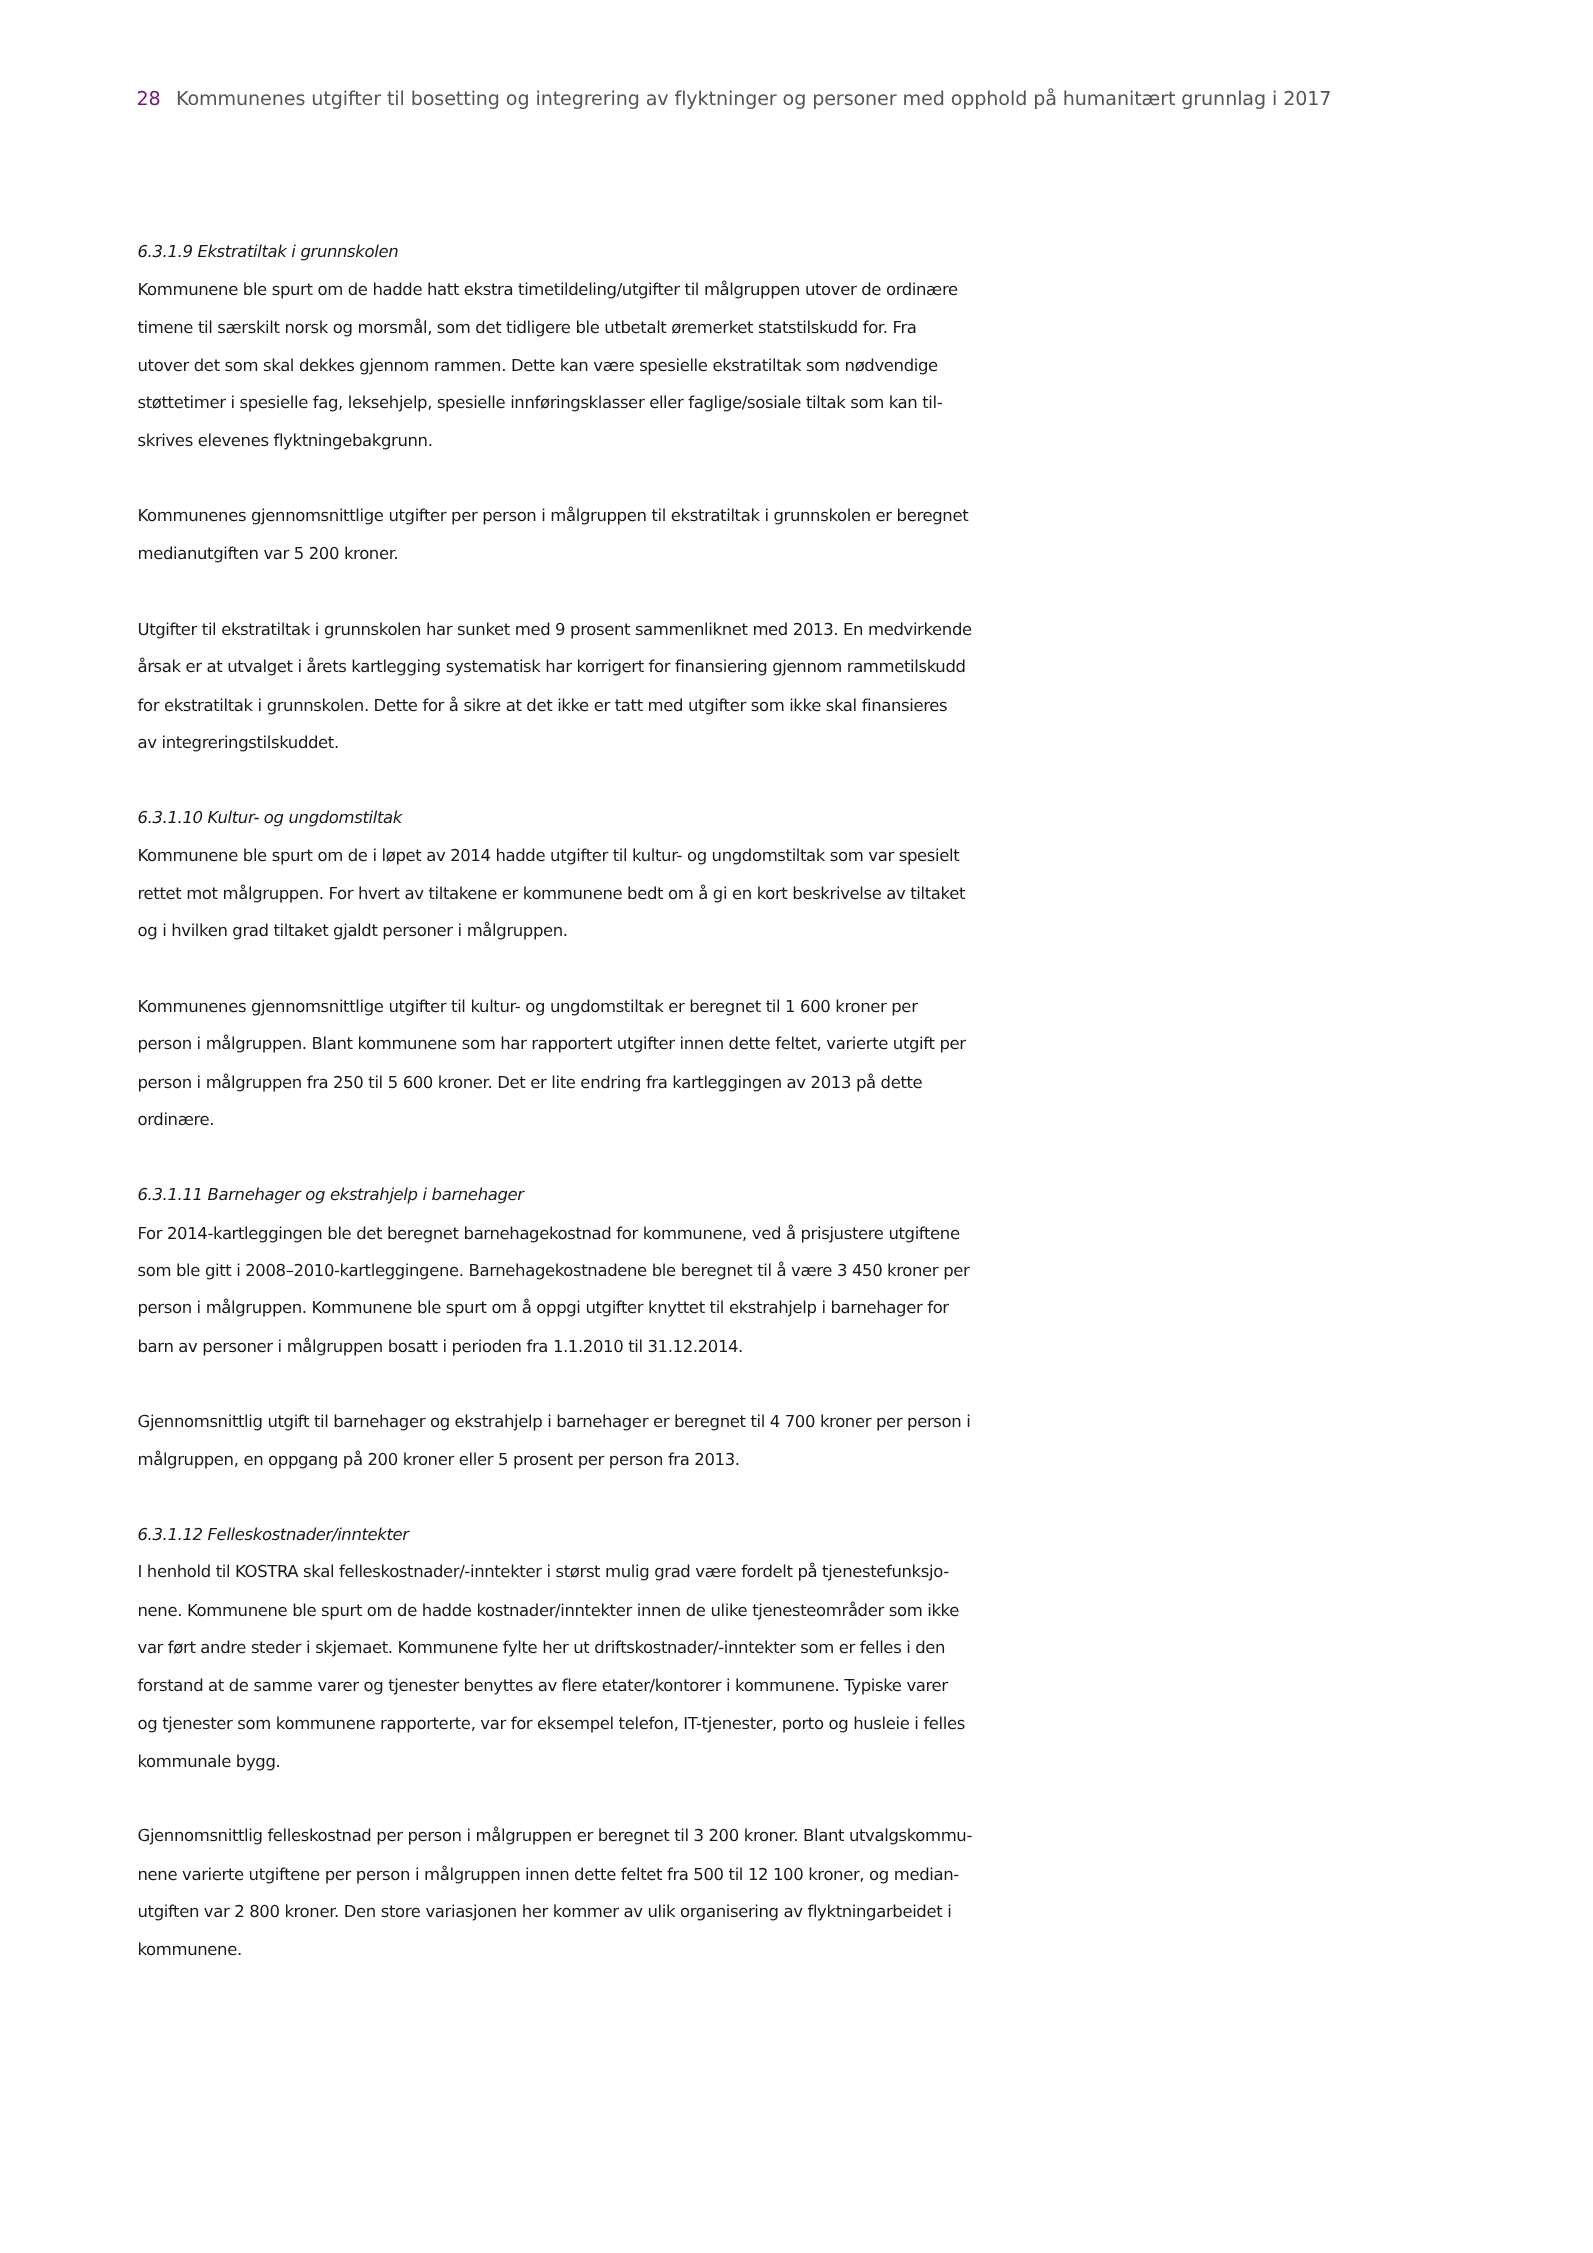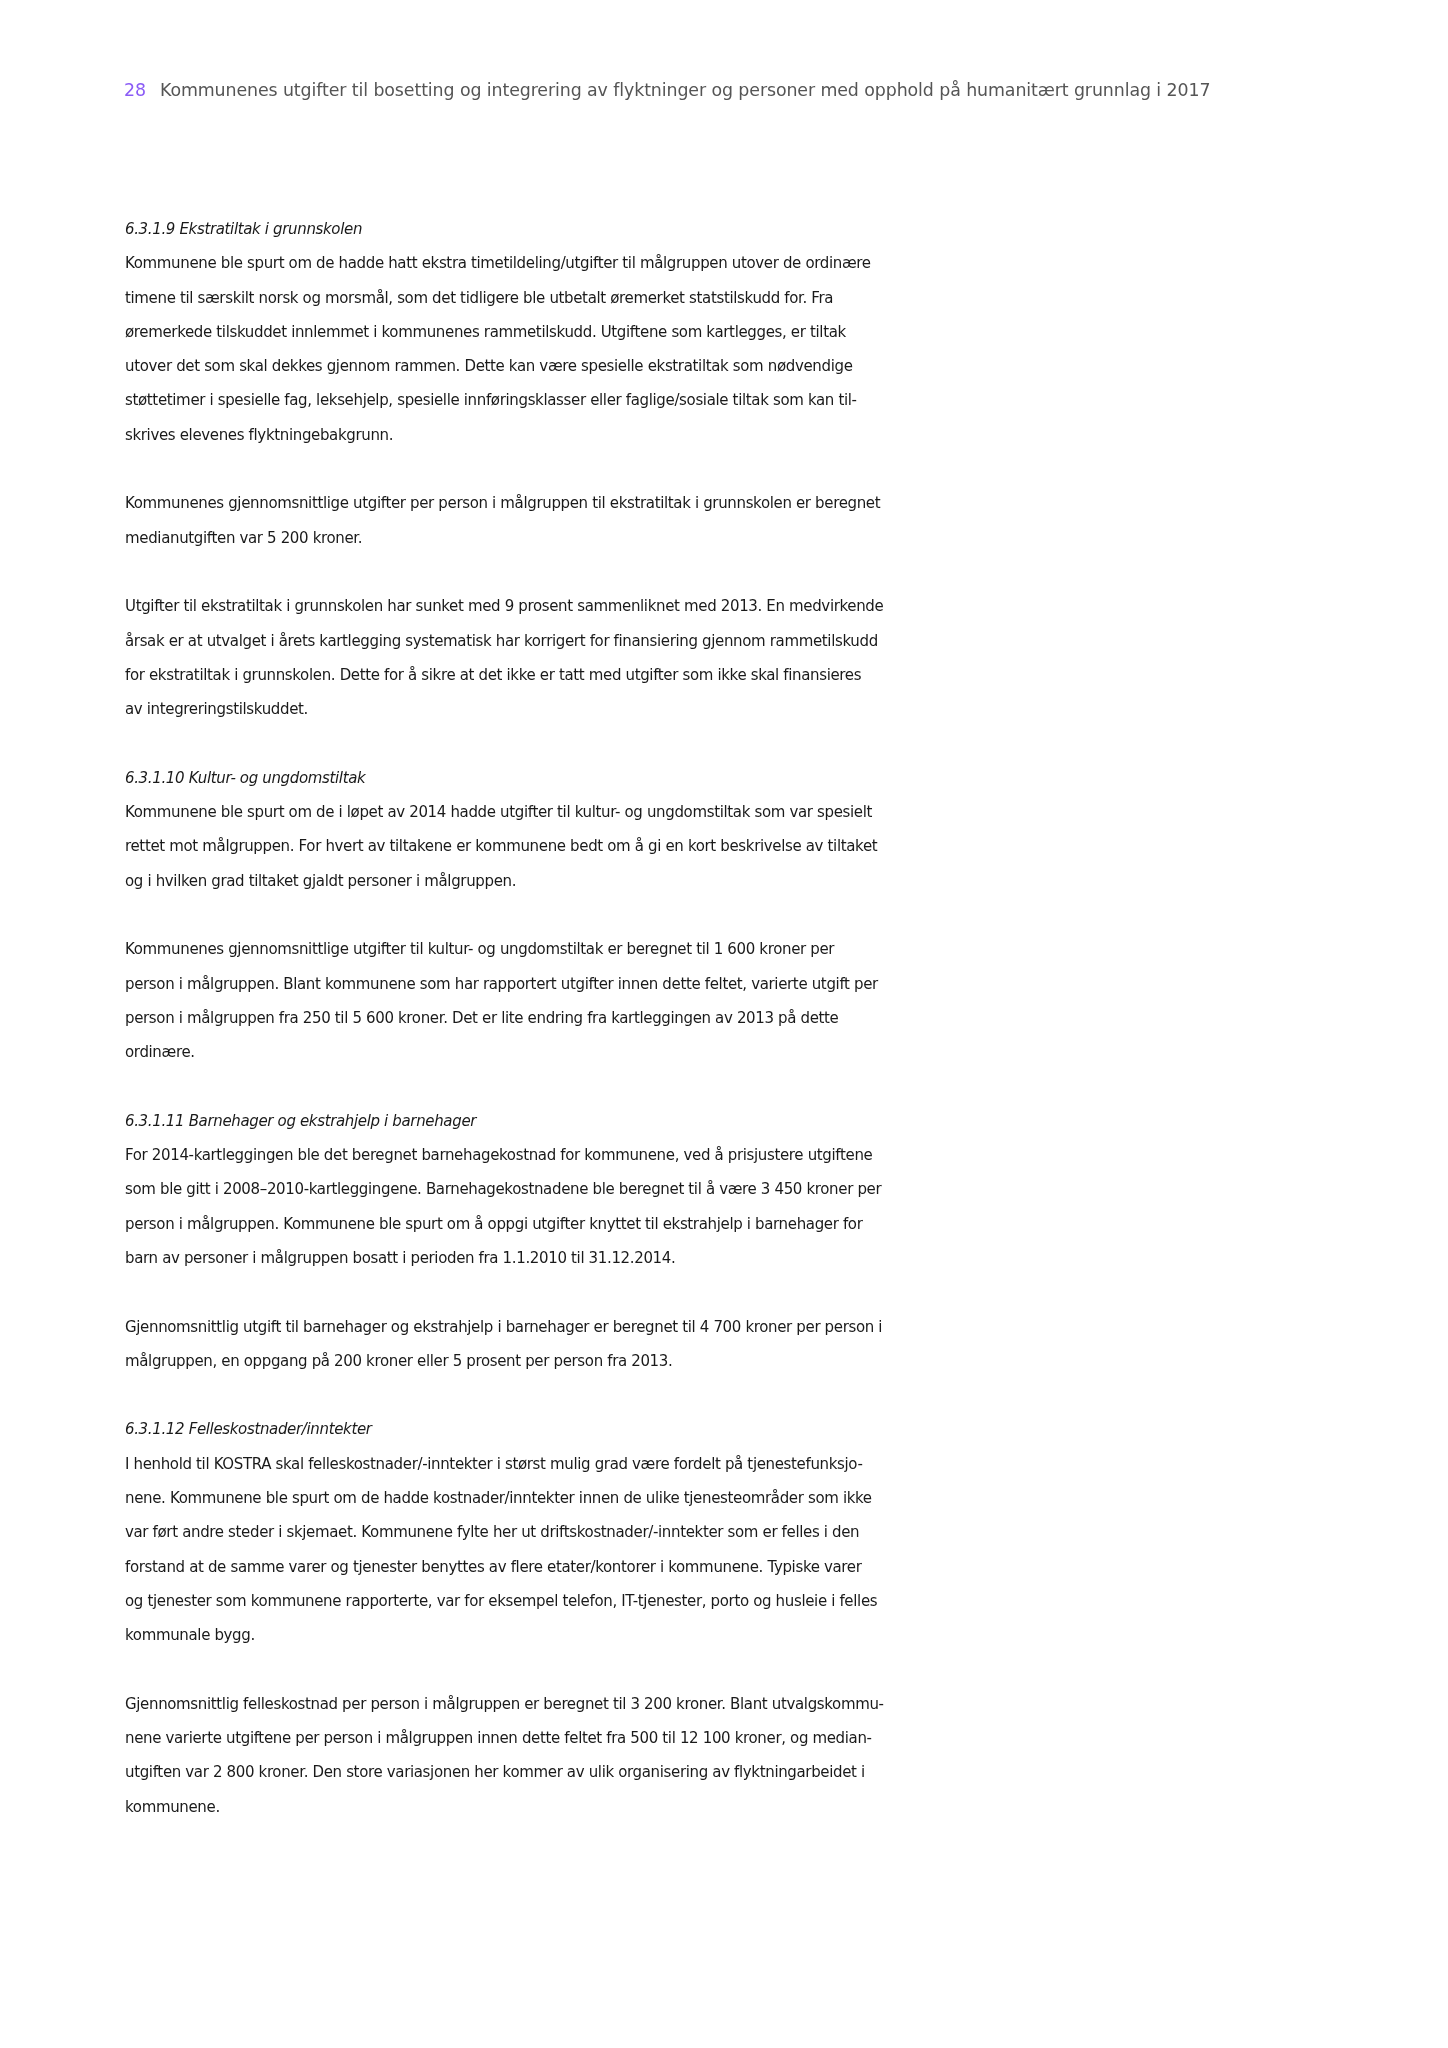--- a/index.html
+++ b/index.html
@@ -18,21 +18,21 @@
     .running-header {
       position: absolute;
       left: 124px;
       top: 80px;
       font-size: 17.4px;
       color: #555555;
       white-space: nowrap;
       letter-spacing: -0.1px;
     }
     .running-header .page-number {
-      color: #8b5cf6;
+      color: #701a75;
       margin-right: 14px;
     }
     .content {
       position: absolute;
       left: 125px;
       top: 200px;
       width: 1195px;
       font-size: 15px;
       line-height: 34.3px;
       letter-spacing: -0.35px;
@@ -57,21 +57,20 @@
   <span class="page-number">28</span><span>Kommunenes utgifter til bosetting og integrering av flyktninger og personer med opphold på humanitært grunnlag i 2017</span>
 </div>
 
 <div class="content">
 
   <div>
     <span class="line heading">6.3.1.9 Ekstratiltak i grunnskolen</span>
     <div>
       <span class="line">Kommunene ble spurt om de hadde hatt ekstra timetildeling/utgifter til målgruppen utover de ordinære</span>
       <span class="line">timene til særskilt norsk og morsmål, som det tidligere ble utbetalt øremerket statstilskudd for. Fra</span>
-      <span class="line">øremerkede tilskuddet innlemmet i kommunenes rammetilskudd. Utgiftene som kartlegges, er tiltak</span>
       <span class="line">utover det som skal dekkes gjennom rammen. Dette kan være spesielle ekstratiltak som nødvendige</span>
       <span class="line">støttetimer i spesielle fag, leksehjelp, spesielle innføringsklasser eller faglige/sosiale tiltak som kan til-</span>
       <span class="line">skrives elevenes flyktningebakgrunn.</span>
     </div>
     <span class="gap"></span>
     <div>
       <span class="line">Kommunenes gjennomsnittlige utgifter per person i målgruppen til ekstratiltak i grunnskolen er beregnet</span>
       <span class="line">medianutgiften var 5 200 kroner.</span>
     </div>
     <span class="gap"></span>

